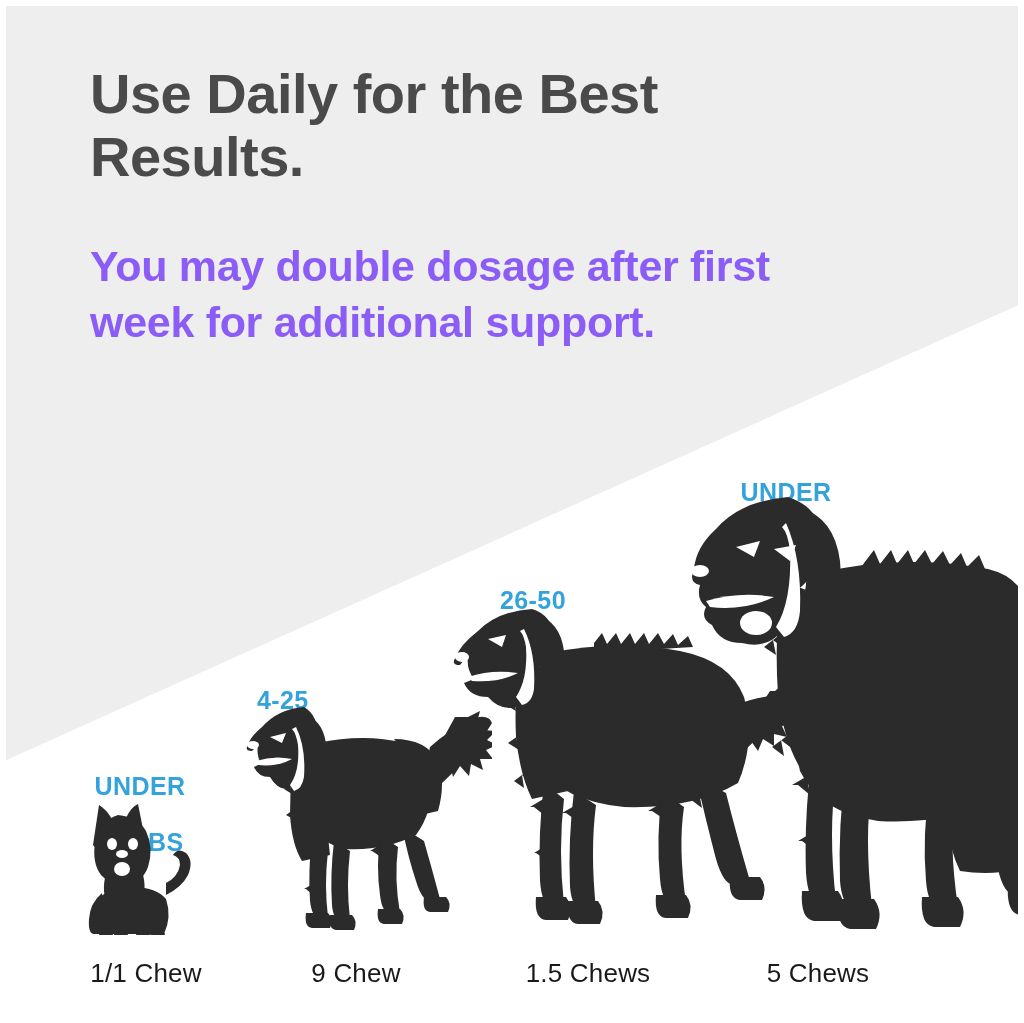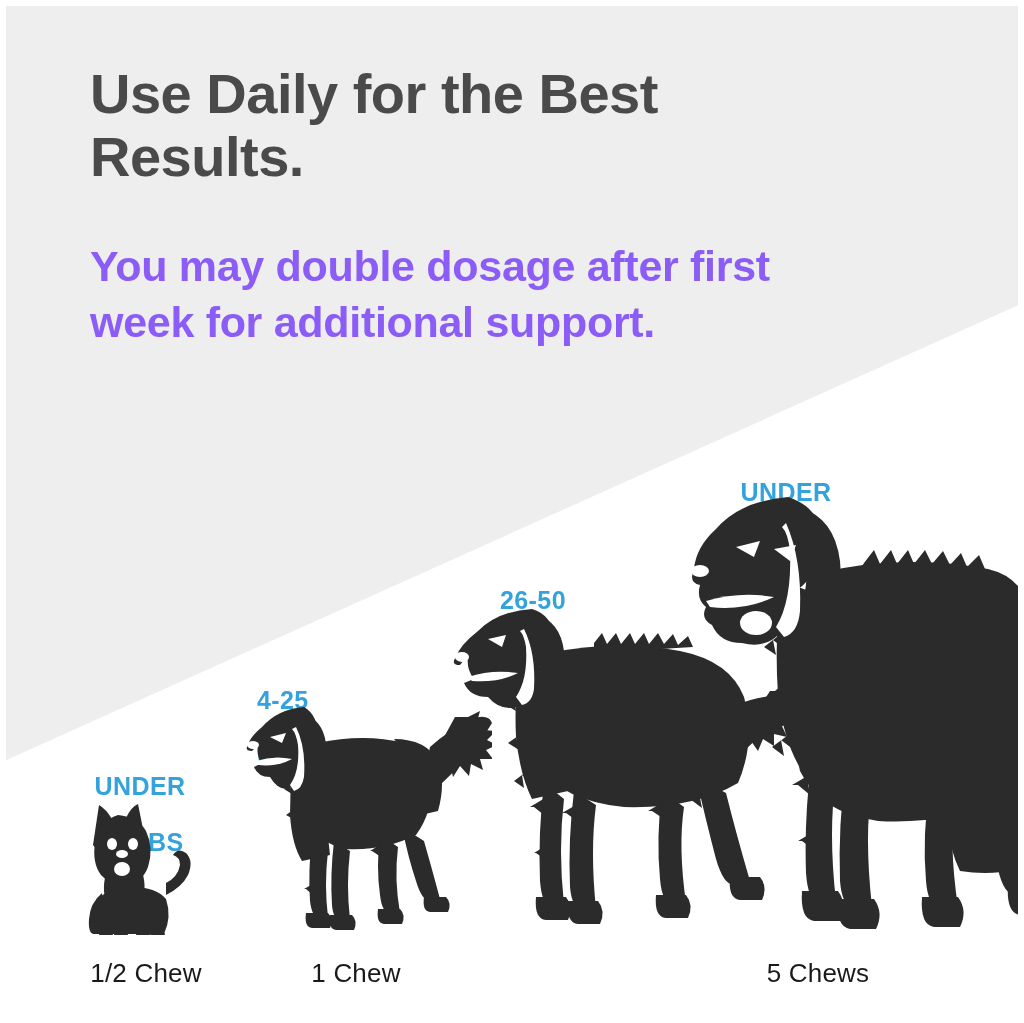--- a/index.html
+++ b/index.html
@@ -317,21 +317,22 @@
           <path d="M96 64 L118 60 L112 76 Z"></path>
           <ellipse cx="22" cy="86" rx="9" ry="6"></ellipse>
           <path d="M28 116 Q62 106 96 112 Q66 126 32 122 Z"></path>
           <ellipse cx="78" cy="138" rx="16" ry="12"></ellipse>
 
           <path d="M108 38 Q124 74 122 126 Q120 148 106 152 L98 142 Q114 116 112 66 Q110 48 104 42 Z"></path>
         </g>
       </svg>
     </div>
 
-    <div class="dose" style="left:45px; width:190px;">1/2 Chew</div>
-
-    <div class="dose" style="left:255px; width:190px;">1 Chew</div>
-
+    <div class="dose" style="left:45px; width:190px;">1/1 Chew</div>
+
+    <div class="dose" style="left:255px; width:190px;">9 Chew</div>
+
+    <div class="dose" style="left:477px; width:210px;">1.5 Chews</div>
 
     <div class="dose" style="left:712px; width:200px;">5 Chews</div>
 
   </div>
 </div>
 
 </body></html>

